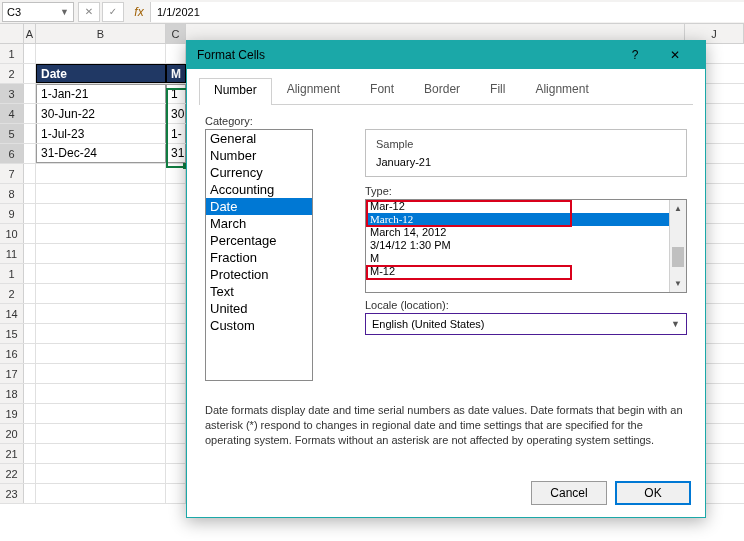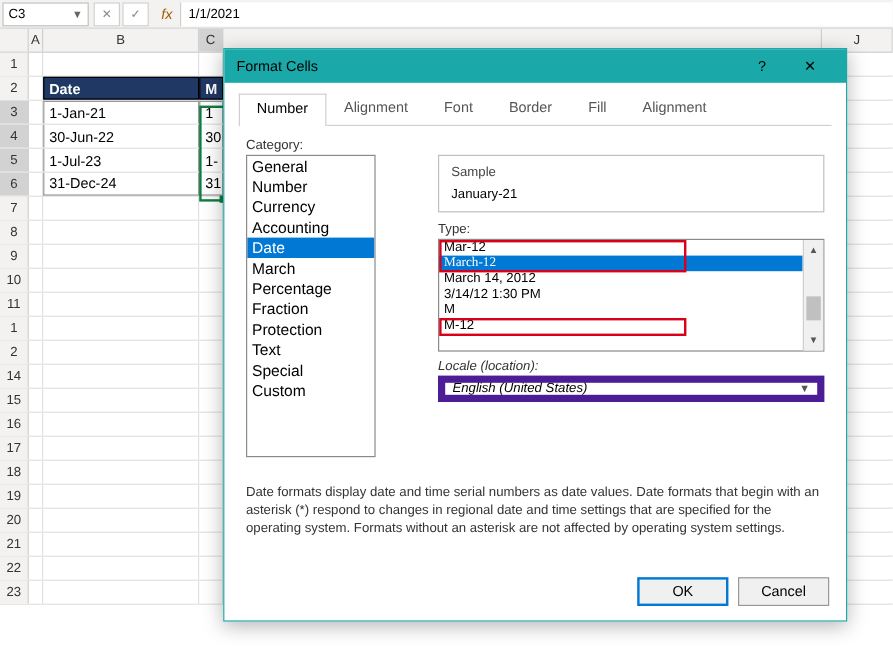--- a/index.html
+++ b/index.html
@@ -60,22 +60,22 @@
 .typelist { border: 1px solid #8a8a8a; height: 94px; position: relative; font-size: 11px; display: flex; }
 .typelist .items { flex: 1; overflow: hidden; }
 .typelist .items div { padding: 0 4px; height: 13px; line-height: 13px; }
 .typelist .items .sel { background: #0078d4; color: #fff; font-family: Liberation Serif, serif; }
 .typelist .scrollbar { width: 17px; background: #f0f0f0; border-left: 1px solid #d0d0d0; display: flex; flex-direction: column; }
 .scrollbar .arrow { height: 17px; background: #f0f0f0; display: flex; align-items: center; justify-content: center; font-size: 8px; color: #555; }
 .scrollbar .track { flex: 1; background: #f0f0f0; position: relative; }
 .scrollbar .thumb { position: absolute; left: 2px; right: 2px; top: 30px; height: 20px; background: #c0c0c0; }
 .redbox1 { position: absolute; left: 0; top: 0; width: 206px; height: 27px; border: 2px solid #d9001b; pointer-events: none; }
 .redbox2 { position: absolute; left: 0; top: 65px; width: 206px; height: 15px; border: 2px solid #d9001b; pointer-events: none; }
-.locale { margin-top: 6px; font-style: italic; }
-.locselect { width: 100%; height: 22px; border: 6px solid #4c1d95; display: flex; align-items: center; padding: 0 6px; font-size: 11px; margin-top: 2px; }
+.locale { margin-top: 6px; }
+.locselect { width: 100%; height: 22px; border: 1px solid #4c1d95; display: flex; align-items: center; padding: 0 6px; font-size: 11px; margin-top: 2px; }
 .locselect .dd { margin-left: auto; font-size: 9px; color: #555; }
 .desc { clear: both; padding-top: 22px; font-size: 11px; color: #333; line-height: 1.35; }
 .dlgbtns { position: absolute; right: 14px; bottom: 12px; display: flex; gap: 8px; }
 .dlgbtn { width: 76px; height: 24px; border: 1px solid #999; background: #f0f0f0; font-size: 12px; display: flex; align-items: center; justify-content: center; }
 .dlgbtn.primary { border: 2px solid #0078d4; }
 </style>
 </head>
 <body>
 
 <div class="topbar">
@@ -263,21 +263,21 @@
         <div>General</div>
         <div>Number</div>
         <div>Currency</div>
         <div>Accounting</div>
         <div class="sel">Date</div>
         <div>March</div>
         <div>Percentage</div>
         <div>Fraction</div>
         <div>Protection</div>
         <div>Text</div>
-        <div>Special</div>
+        <div>United</div>
         <div>Custom</div>
       </div>
     <div class="rightpane">
       <div class="sample">
         <div class="lbl">Sample</div>
         <div>January-21</div>
       </div>
       <div class="label">Type:</div>
       <div class="typelist">
         <div class="items" id="typelist">
@@ -302,16 +302,16 @@
         <div class="label">Locale (location):</div>
         <div class="locselect">
           <span>English (United States)</span>
           <span class="dd">▼</span>
         </div>
       </div>
     </div>
     <div class="desc">Date formats display date and time serial numbers as date values.  Date formats that begin with an asterisk (*) respond to changes in regional date and time settings that are specified for the operating system. Formats without an asterisk are not affected by operating system settings.</div>
   </div>
   <div class="dlgbtns">
+    <div class="dlgbtn">Cancel</div>
     <div class="dlgbtn primary">OK</div>
-    <div class="dlgbtn">Cancel</div>
   </div>
 </div>
 
 </body></html>

